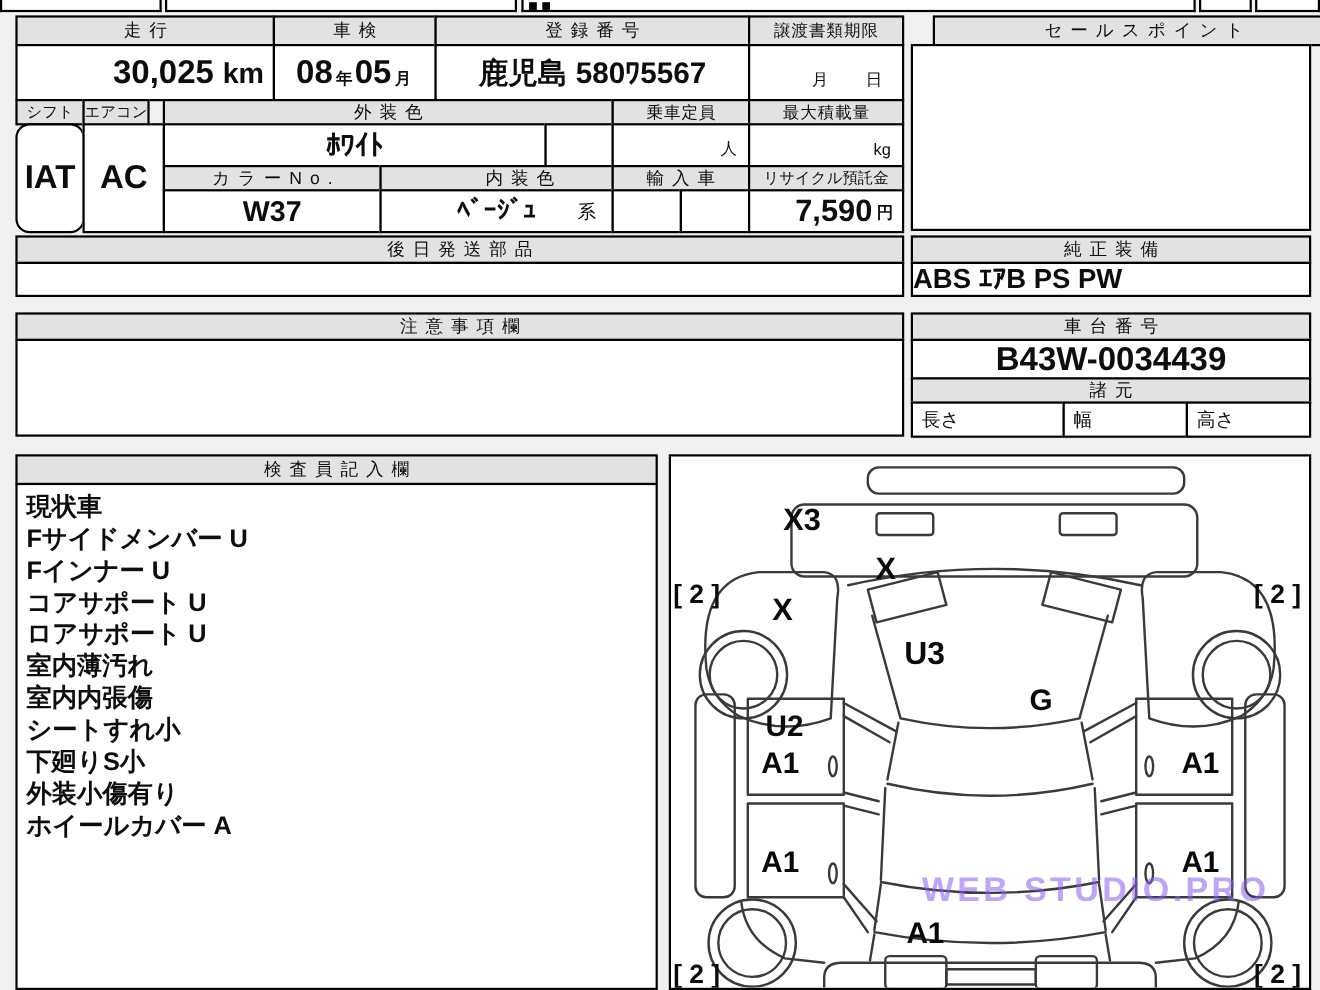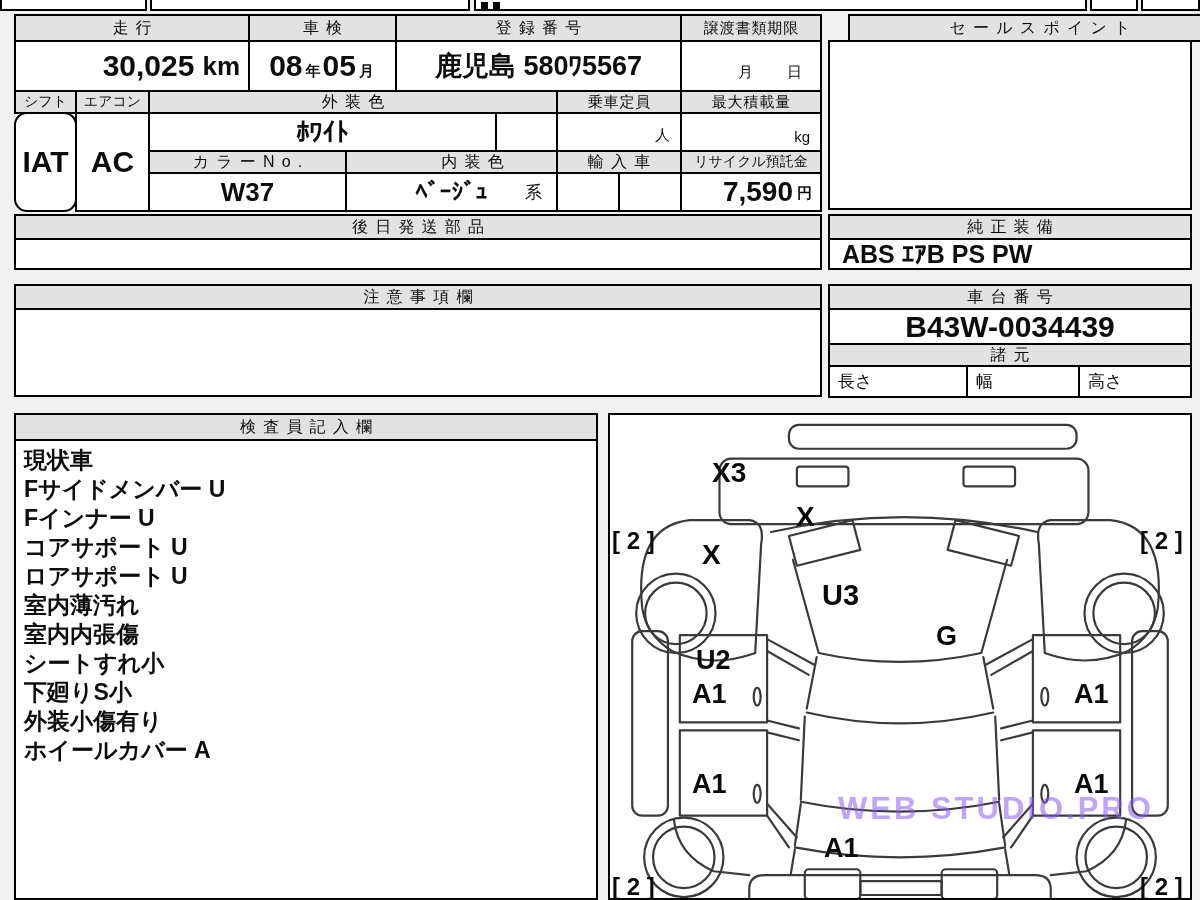--- a/index.html
+++ b/index.html
@@ -6,21 +6,21 @@
   .canvas{position:relative;width:1200px;height:900px;background:#f0f0f0;overflow:hidden;
           font-family:"Liberation Sans","DejaVu Sans",sans-serif;color:#0d0d0d;}
   .cell{position:absolute;box-sizing:border-box;background:#fff;border:2px solid #000;}
   .hdr{background:#e2e2e2;display:flex;align-items:center;justify-content:center;
        font-size:16px;letter-spacing:.45em;text-indent:.45em;white-space:nowrap;}
   .hdr.tight{letter-spacing:.06em;text-indent:.06em;font-size:15px;}
   .hdr.xtight{letter-spacing:0;text-indent:0;font-size:14px;}
   .val{display:flex;align-items:center;justify-content:center;font-weight:bold;
        font-size:28px;white-space:nowrap;}
   .val.right{justify-content:flex-end;padding-right:8px;}
-  .val.left{justify-content:flex-start;padding-left:12px;}
+  .val.left{justify-content:flex-start;padding-left:0;}
   .unit{font-size:15px;font-weight:bold;align-self:flex-end;padding:0 0 7px 4px;letter-spacing:0;}
   .yr{font-size:15px;font-weight:bold;align-self:flex-end;padding:0 2px 9px 3px;}
   .unitcell{display:flex;align-items:flex-end;justify-content:flex-end;
             font-size:15px;padding:0 10px 5px 0;}
   .cut{position:absolute;box-sizing:border-box;background:#fff;border:2px solid #000;border-top:none;}
   .mark{position:absolute;background:#000;}
   .insp-item{font-size:23px;font-weight:bold;line-height:29px;white-space:nowrap;}
   .dlabel{position:absolute;font-weight:bold;white-space:nowrap;color:#0a0a0a;}
   .wm{position:absolute;color:#8b5cf6;opacity:.55;font-size:31px;font-weight:bold;letter-spacing:3px;white-space:nowrap;}
   svg{display:block;}
@@ -56,21 +56,21 @@
   <div class="cell val" style="left:395px;top:40px;width:287px;height:52px;font-size:27px;">鹿児島 580ﾜ5567</div>
   <div class="cell" style="left:680px;top:40px;width:142px;height:52px;display:flex;align-items:flex-end;justify-content:flex-end;font-size:15px;padding:0 18px 8px 0;gap:34px;">
     <span>月</span>
     <span>日</span>
   </div>
 
   <div class="cell hdr" style="left:848px;top:14px;width:384px;height:28px;">セールスポイント</div>
   <div class="cell" style="left:828px;top:40px;width:364px;height:170px;"></div>
 
   <div class="cell hdr xtight" style="left:14px;top:90px;width:63px;height:24px;">シフト</div>
-  <div class="cell hdr xtight" style="left:75px;top:90px;width:75px;height:24px;">エアコン</div>
+  <div class="cell hdr xtight" style="left:75px;top:90px;width:61px;height:24px;">エアコン</div>
   <div class="cell hdr" style="left:148px;top:90px;width:410px;height:24px;">外装色</div>
   <div class="cell hdr tight" style="left:556px;top:90px;width:126px;height:24px;">乗車定員</div>
   <div class="cell hdr tight" style="left:680px;top:90px;width:142px;height:24px;">最大積載量</div>
 
   <div class="cell val" style="left:14px;top:112px;width:63px;height:100px;font-size:30px;border-radius:13px;">IAT</div>
   <div class="cell val" style="left:75px;top:112px;width:75px;height:100px;font-size:30px;">AC</div>
   <div class="cell val" style="left:148px;top:112px;width:349px;height:40px;font-size:26px;">ﾎﾜｲﾄ</div>
   <div class="cell" style="left:495px;top:112px;width:63px;height:40px;"></div>
   <div class="cell unitcell" style="left:556px;top:112px;width:126px;height:40px;">
     <span></span>

